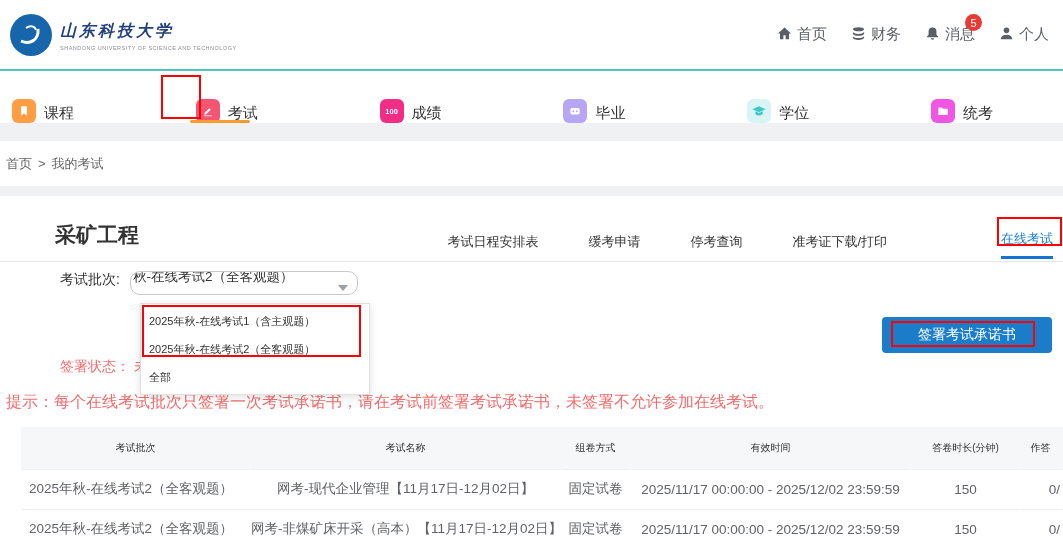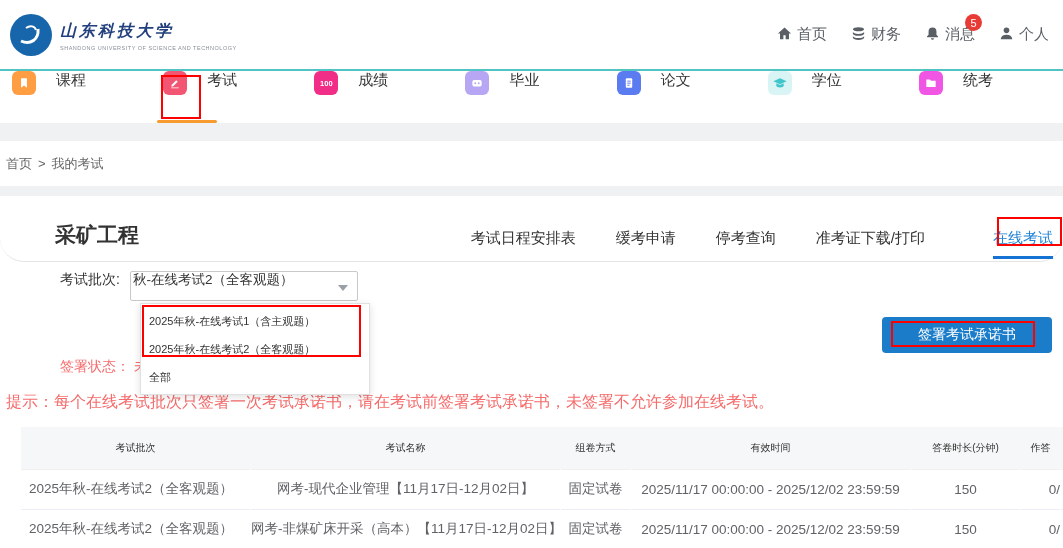--- a/index.html
+++ b/index.html
@@ -15,50 +15,50 @@
   .brand-text .en { font-size:5.5px; color:#8a8f99; letter-spacing:.5px; margin-top:2px; }
   .topnav { display:flex; align-items:center; gap:24px; }
   .topnav-item { display:flex; align-items:center; gap:5px; font-size:15px; color:#5a5f66; cursor:pointer; position:relative; }
   .topnav-item svg { fill:#5a5f66; }
   .badge { position:absolute; top:-11px; right:-7px; min-width:17px; height:17px; border-radius:9px; background:#e83b36; color:#fff; font-size:11px; display:flex; align-items:center; justify-content:center; padding:0 4px; }
 
   .teal-line { height:2px; background:#52c3c3; }
 
   
   .mainnav { height:52px; background:#fff; display:flex; align-items:center; justify-content:space-between; padding:0 70px 0 12px; }
-  .mnav-item { display:flex; align-items:flex-start; gap:20px; font-size:15px; color:#333; cursor:pointer; position:relative; height:100%; }
+  .mnav-item { display:flex; align-items:flex-end; gap:8px; font-size:15px; color:#333; cursor:pointer; position:relative; height:100%; }
   .mnav-icon { width:24px; height:24px; border-radius:6px; display:flex; align-items:center; justify-content:center; flex:none; }
   .mi-course { background:#ff9d43; }
   .mi-exam { background:#f25672; }
   .mi-grade { background:#f02d87; color:#fff; font-size:7.5px; font-weight:700; }
   .mi-grad { background:#b7a6f4; }
   .mi-thesis { background:#5b7cf0; }
   .mi-degree { background:#d9f4f5; }
   .mi-unified { background:#f055e3; }
   .mnav-underline { position:absolute; left:-6px; bottom:0; width:60px; height:3px; background:#f79b2e; border-radius:2px; }
 
   .gray-strip { background:#f0f1f2; }
   .gs1 { height:18px; }
   .gs2 { height:10px; }
 
   
   .breadcrumb { height:45px; background:#fff; display:flex; align-items:center; gap:6px; padding-left:6px; font-size:13px; color:#666; }
 
   
   .content { position:relative; background:#fff; height:352px; }
-  .title-row { height:66px; display:flex; align-items:flex-end; justify-content:space-between; padding:0 10px 12px 55px; border-bottom:1px solid #e5e5e5;border-radius:24px; }
+  .title-row { height:66px; display:flex; align-items:flex-end; justify-content:space-between; padding:0 10px 12px 55px; border-bottom:1px solid #e5e5e5; }
   .page-title { font-size:21px; color:#333; }
-  .subtabs { display:flex; align-items:flex-start; gap:40px; font-size:15px; color:#333; padding-bottom:2px; }
+  .subtabs { display:flex; align-items:flex-end; gap:50px; font-size:13px; color:#333; padding-bottom:2px; }
   .subtab { cursor:pointer; padding-bottom:8px; position:relative; bottom:-12px; }
   .subtab.active { color:#1f83d6; border-bottom:3px solid #1573d3; }
-  .subtab.last { margin-left:28px; }
+  .subtab.last { margin-left:64px; }
 
   .filter-row { position:absolute; top:75px; left:60px; display:flex; }
   .filter-label { font-size:14px; color:#333; margin-right:10px; }
-  .select-box { width:228px; height:30px; border:1px solid #c9c9c9; border-radius:2px; display:flex; align-items:center; font-size:13.5px; color:#333; padding:0 22px 12px 2px; position:relative; white-space:nowrap; overflow:hidden; cursor:pointer; background:#fff; }
+  .select-box { width:228px; height:24px; border:1px solid #c9c9c9; border-radius:10px; display:flex; align-items:center; font-size:13.5px; color:#333; padding:0 22px 12px 2px; position:relative; white-space:nowrap; overflow:hidden; cursor:pointer; background:#fff; }
   .select-arrow { position:absolute; right:9px; top:13px; width:0; height:0; border-left:5px solid transparent; border-right:5px solid transparent; border-top:6px solid #9aa0a6; }
 
   .dropdown-panel { position:absolute; top:107px; left:140px; width:230px; background:#fff; border:1px solid #e0e0e0; box-shadow:0 2px 8px rgba(0,0,0,.12); z-index:5; padding:4px 0 2px 0; }
   .dropdown-option { font-size:11px; color:#333; padding:4px 12px 5px 8px; line-height:19px; white-space:nowrap; cursor:pointer; }
 
   .sign-btn { position:absolute; top:121px; left:882px; width:170px; height:36px; background:#1b7dc9; color:#fff; font-size:14px; border:none; border-radius:4px; cursor:pointer; }
   .sign-status { position:absolute; top:162px; left:60px; font-size:14px; color:#f56c6c; z-index:1; white-space:nowrap; }
   .hint { position:absolute; top:196px; left:6px; font-size:16px; color:#f56c6c; white-space:nowrap; }
 
   
@@ -156,31 +156,20 @@
     </div>
     <div class="mnav-item">
       <span class="mnav-icon mi-grad">
           <svg width="14" height="14" viewBox="0 0 24 24">
             <rect x="4" y="7" width="16" height="11" rx="3" fill="#fff"></rect>
             <circle cx="9" cy="12.5" r="1.6" fill="#b7a6f4"></circle>
             <circle cx="15" cy="12.5" r="1.6" fill="#b7a6f4"></circle>
           </svg>
         </span>
       <span>毕业</span>
-    </div>
-    <div class="mnav-item">
-      <span class="mnav-icon mi-thesis">
-          <svg width="14" height="14" viewBox="0 0 24 24">
-            <rect x="6.5" y="4" width="11" height="16" rx="1.5" fill="#fff"></rect>
-            <rect x="9" y="8" width="6" height="1.6" fill="#5b7cf0"></rect>
-            <rect x="9" y="11.5" width="6" height="1.6" fill="#5b7cf0"></rect>
-            <rect x="9" y="15" width="4" height="1.6" fill="#5b7cf0"></rect>
-          </svg>
-        </span>
-      <span>论文</span>
     </div>
     <div class="mnav-item">
       <span class="mnav-icon mi-degree">
           <svg width="16" height="16" viewBox="0 0 24 24">
             <path d="M12 5l10 4.5L12 14 2 9.5z" fill="#3fc6cb"></path>
             <path d="M6.5 12.5v3.6c0 1.4 2.5 2.6 5.5 2.6s5.5-1.2 5.5-2.6v-3.6L12 15z" fill="#3fc6cb"></path>
           </svg>
         </span>
       <span>学位</span>
     </div>

